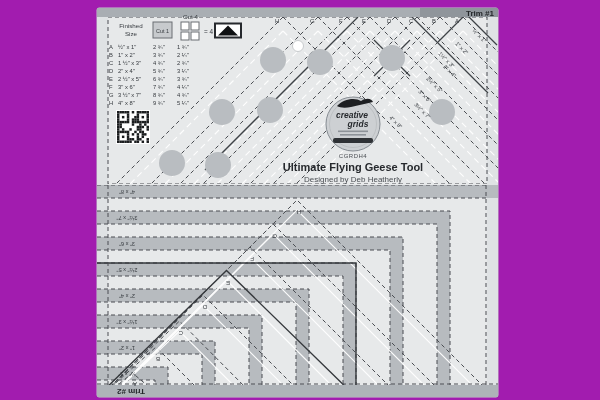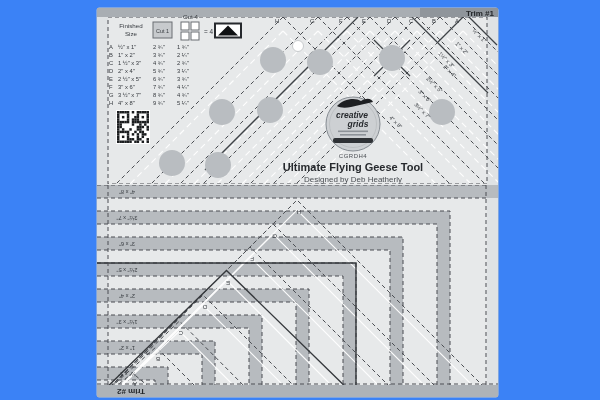--- a/index.html
+++ b/index.html
@@ -1,16 +1,16 @@
 <!DOCTYPE html>
 <html><head>
 <meta charset="utf-8">
 <style>
   html,body{margin:0;padding:0;background:#ffffff;}
-  .stage{position:relative;width:600px;height:400px;background:#3b82f6;overflow:hidden;
+  .stage{position:relative;width:600px;height:400px;background:#a21caf;overflow:hidden;
          font-family:"Liberation Sans", sans-serif;}
   svg text{font-family:"Liberation Sans", sans-serif;}
   .t-dark{fill:#35393e;}
   .t-mid{fill:#4a4e53;}
 </style>
 </head>
 <body>
 <div class="stage">
 
 

